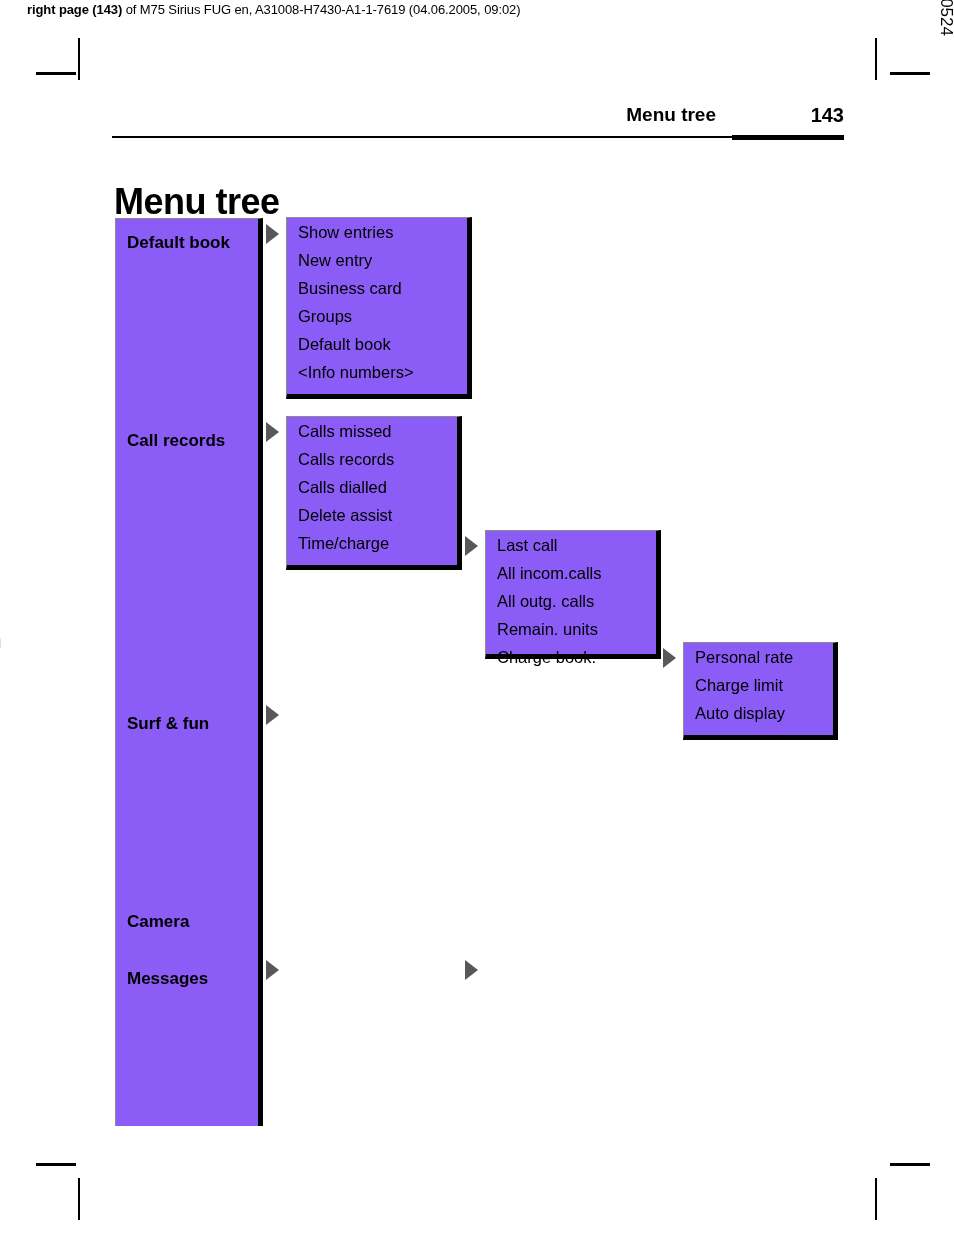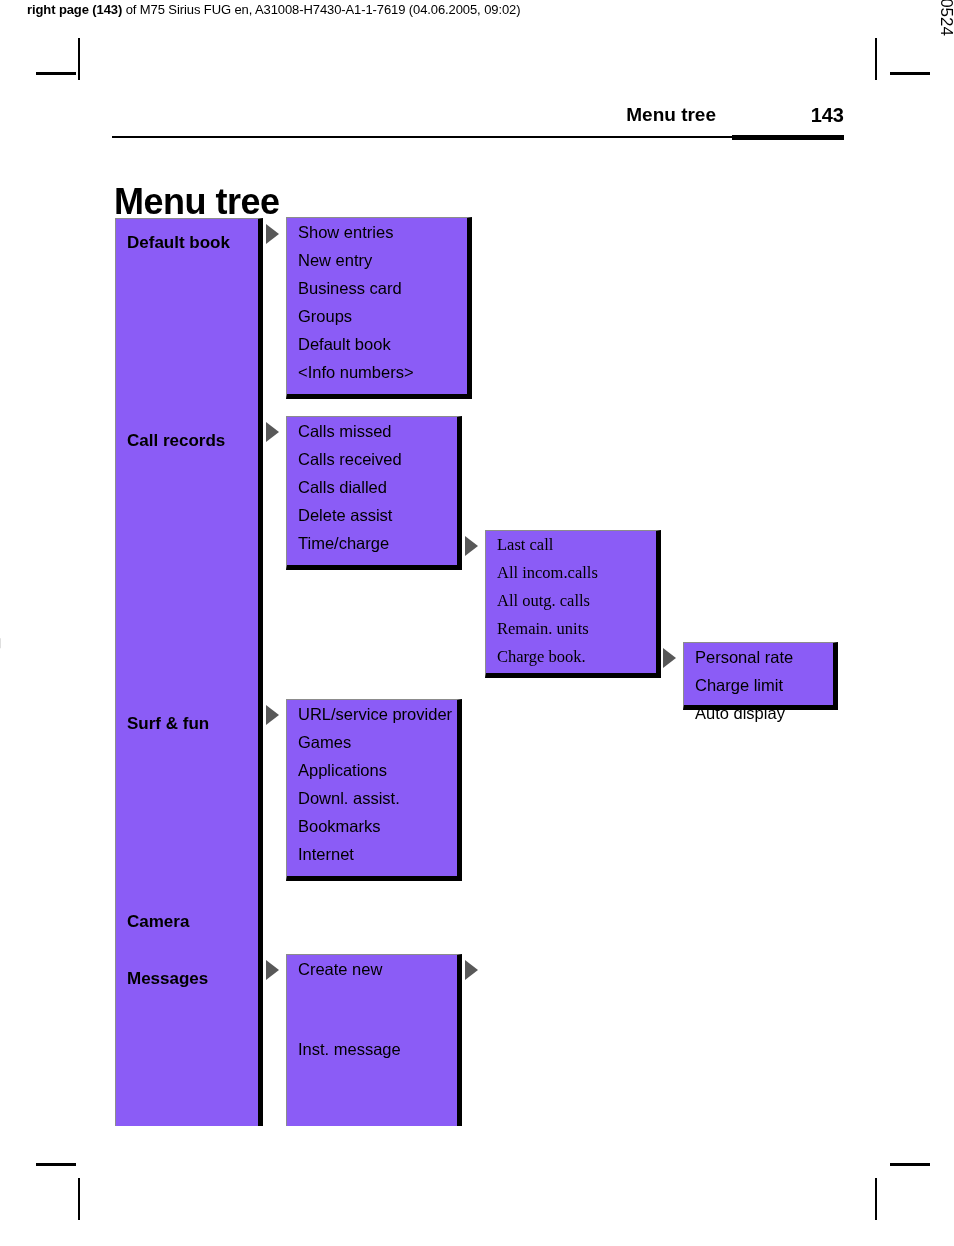--- a/index.html
+++ b/index.html
@@ -191,48 +191,36 @@
       <span class="item" style="top: 6px;">Show entries</span>
       <span class="item" style="top: 34px;">New entry</span>
       <span class="item" style="top: 62px;">Business card</span>
       <span class="item" style="top: 90px;">Groups</span>
       <span class="item" style="top: 118px;">Default book</span>
       <span class="item" style="top: 146px;">&lt;Info numbers&gt;</span>
     </div>
     <div class="arrow" style="left: 266px; top: 224px;"></div>
     <div class="box" style="left: 286px; top: 416px; width: 176px; height: 154px; padding-left: 36px;">
       <span class="item" style="top: 6px;">Calls missed</span>
-      <span class="item" style="top: 34px;">Calls received</span>
+      <span class="item" style="top: 34px;">Calls records</span>
       <span class="item" style="top: 62px;">Calls dialled</span>
       <span class="item" style="top: 90px;">Delete assist</span>
       <span class="item" style="top: 118px;">Time/charge</span>
     </div>
     <div class="arrow" style="left: 266px; top: 422px;"></div>
-    <div class="box" style="left: 286px; top: 699px; width: 176px; height: 182px;">
-      <span class="item" style="top: 6px;">URL/service provider</span>
-      <span class="item" style="top: 34px;">Games</span>
-      <span class="item" style="top: 62px;">Applications</span>
-      <span class="item" style="top: 90px;">Downl. assist.</span>
-      <span class="item" style="top: 118px;">Bookmarks</span>
-      <span class="item" style="top: 146px;">Internet</span>
-    </div>
     <div class="arrow" style="left: 266px; top: 705px;"></div>
-    <div class="box clipped-bottom" style="left: 286px; top: 954px; width: 176px; height: 172px;">
-      <span class="item" style="top: 6px;">Create new</span>
-      <span class="item" style="top: 86px;">Inst. message</span>
-    </div>
     <div class="arrow" style="left: 266px; top: 960px;"></div>
-    <div class="box" style="left: 485px; top: 530px; width: 176px; height: 148px; font-family: Liberation Serif, serif;">
+    <div class="box" style="left: 485px; top: 530px; width: 176px; height: 129px;">
       <span class="item" style="top: 6px;">Last call</span>
       <span class="item" style="top: 34px;">All incom.calls</span>
       <span class="item" style="top: 62px;">All outg. calls</span>
       <span class="item" style="top: 90px;">Remain. units</span>
       <span class="item" style="top: 118px;">Charge book.</span>
     </div>
     <div class="arrow" style="left: 465px; top: 536px;"></div>
     <div class="arrow" style="left: 465px; top: 960px;"></div>
-    <div class="box" style="left: 683px; top: 642px; width: 155px; height: 68px;">
+    <div class="box" style="left: 683px; top: 642px; width: 155px; height: 98px;">
       <span class="item" style="top: 6px;">Personal rate</span>
       <span class="item" style="top: 34px;">Charge limit</span>
       <span class="item" style="top: 62px;">Auto display</span>
     </div>
     <div class="arrow" style="left: 663px; top: 648px;"></div>
   </div>
 
 </body></html>

